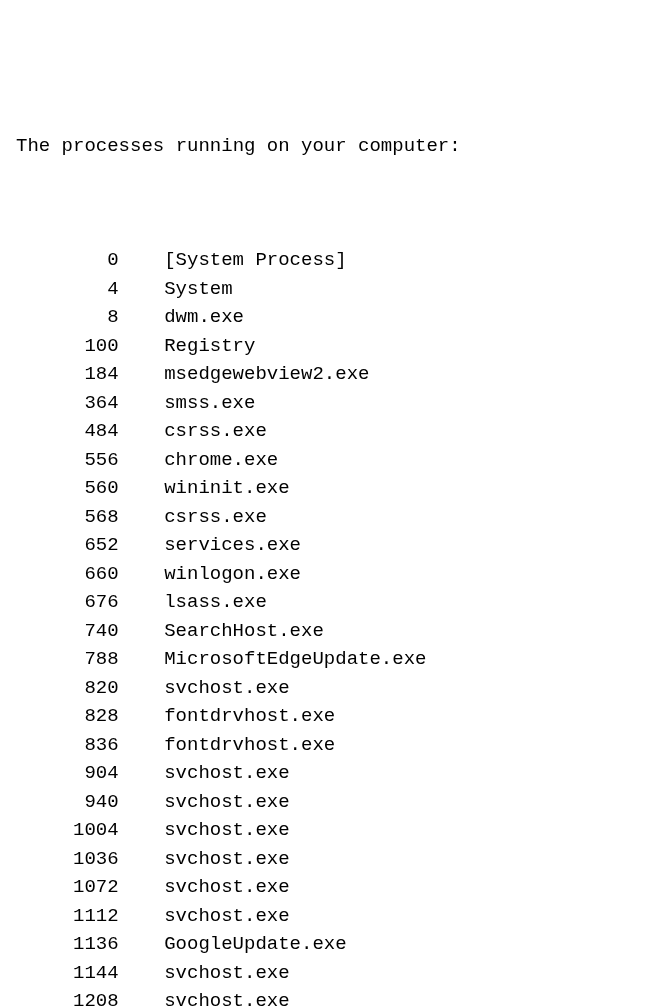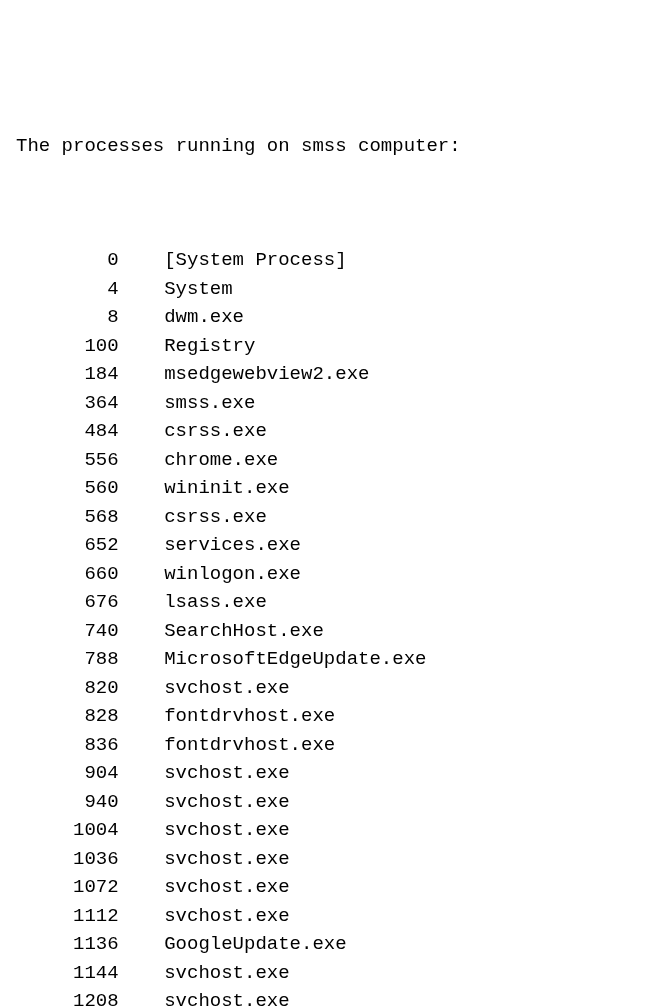--- a/index.html
+++ b/index.html
@@ -23,18 +23,18 @@
     .gap {
       display: inline-block;
       width: 4ch;
     }
   </style>
 </head>
 <body>
 
 
 
-<div>The processes running on smss computer:</div>
+<div>The processes running on your computer:</div>
 <div> </div>
 <div id="process-list"><div class="row"><span class="pid">0</span><span class="gap">    </span><span>[System Process]</span></div><div class="row"><span class="pid">4</span><span class="gap">    </span><span>System</span></div><div class="row"><span class="pid">8</span><span class="gap">    </span><span>dwm.exe</span></div><div class="row"><span class="pid">100</span><span class="gap">    </span><span>Registry</span></div><div class="row"><span class="pid">184</span><span class="gap">    </span><span>msedgewebview2.exe</span></div><div class="row"><span class="pid">364</span><span class="gap">    </span><span>smss.exe</span></div><div class="row"><span class="pid">484</span><span class="gap">    </span><span>csrss.exe</span></div><div class="row"><span class="pid">556</span><span class="gap">    </span><span>chrome.exe</span></div><div class="row"><span class="pid">560</span><span class="gap">    </span><span>wininit.exe</span></div><div class="row"><span class="pid">568</span><span class="gap">    </span><span>csrss.exe</span></div><div class="row"><span class="pid">652</span><span class="gap">    </span><span>services.exe</span></div><div class="row"><span class="pid">660</span><span class="gap">    </span><span>winlogon.exe</span></div><div class="row"><span class="pid">676</span><span class="gap">    </span><span>lsass.exe</span></div><div class="row"><span class="pid">740</span><span class="gap">    </span><span>SearchHost.exe</span></div><div class="row"><span class="pid">788</span><span class="gap">    </span><span>MicrosoftEdgeUpdate.exe</span></div><div class="row"><span class="pid">820</span><span class="gap">    </span><span>svchost.exe</span></div><div class="row"><span class="pid">828</span><span class="gap">    </span><span>fontdrvhost.exe</span></div><div class="row"><span class="pid">836</span><span class="gap">    </span><span>fontdrvhost.exe</span></div><div class="row"><span class="pid">904</span><span class="gap">    </span><span>svchost.exe</span></div><div class="row"><span class="pid">940</span><span class="gap">    </span><span>svchost.exe</span></div><div class="row"><span class="pid">1004</span><span class="gap">    </span><span>svchost.exe</span></div><div class="row"><span class="pid">1036</span><span class="gap">    </span><span>svchost.exe</span></div><div class="row"><span class="pid">1072</span><span class="gap">    </span><span>svchost.exe</span></div><div class="row"><span class="pid">1112</span><span class="gap">    </span><span>svchost.exe</span></div><div class="row"><span class="pid">1136</span><span class="gap">    </span><span>GoogleUpdate.exe</span></div><div class="row"><span class="pid">1144</span><span class="gap">    </span><span>svchost.exe</span></div><div class="row"><span class="pid">1208</span><span class="gap">    </span><span>svchost.exe</span></div></div>
 
 
 
 
 </body></html>

